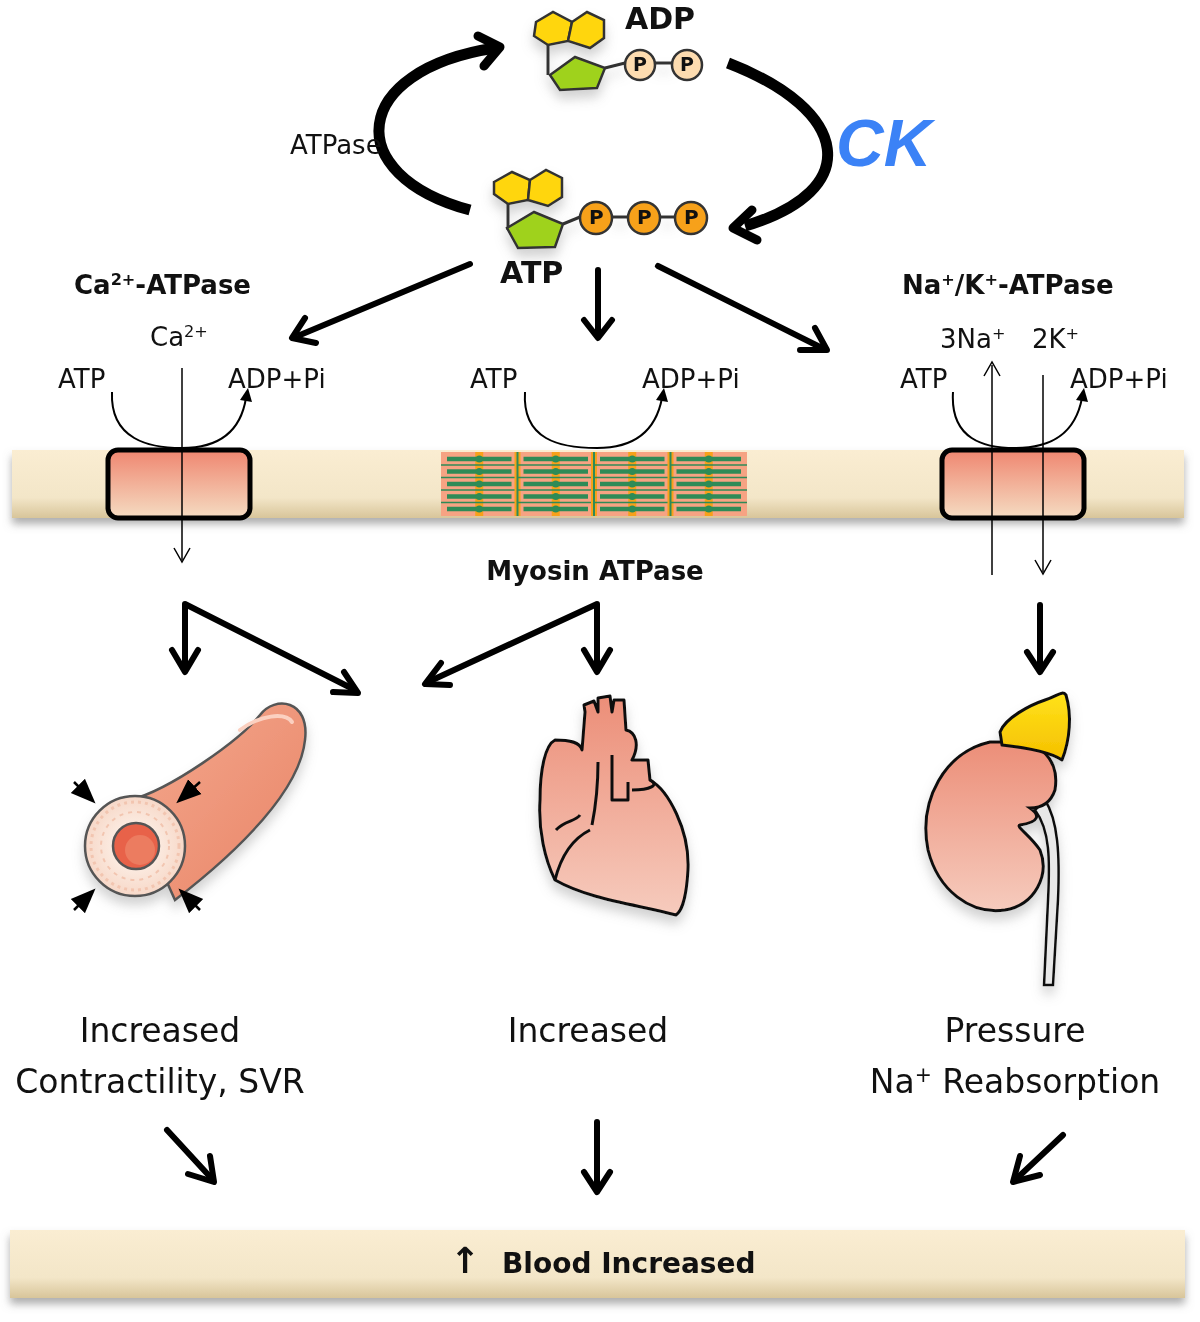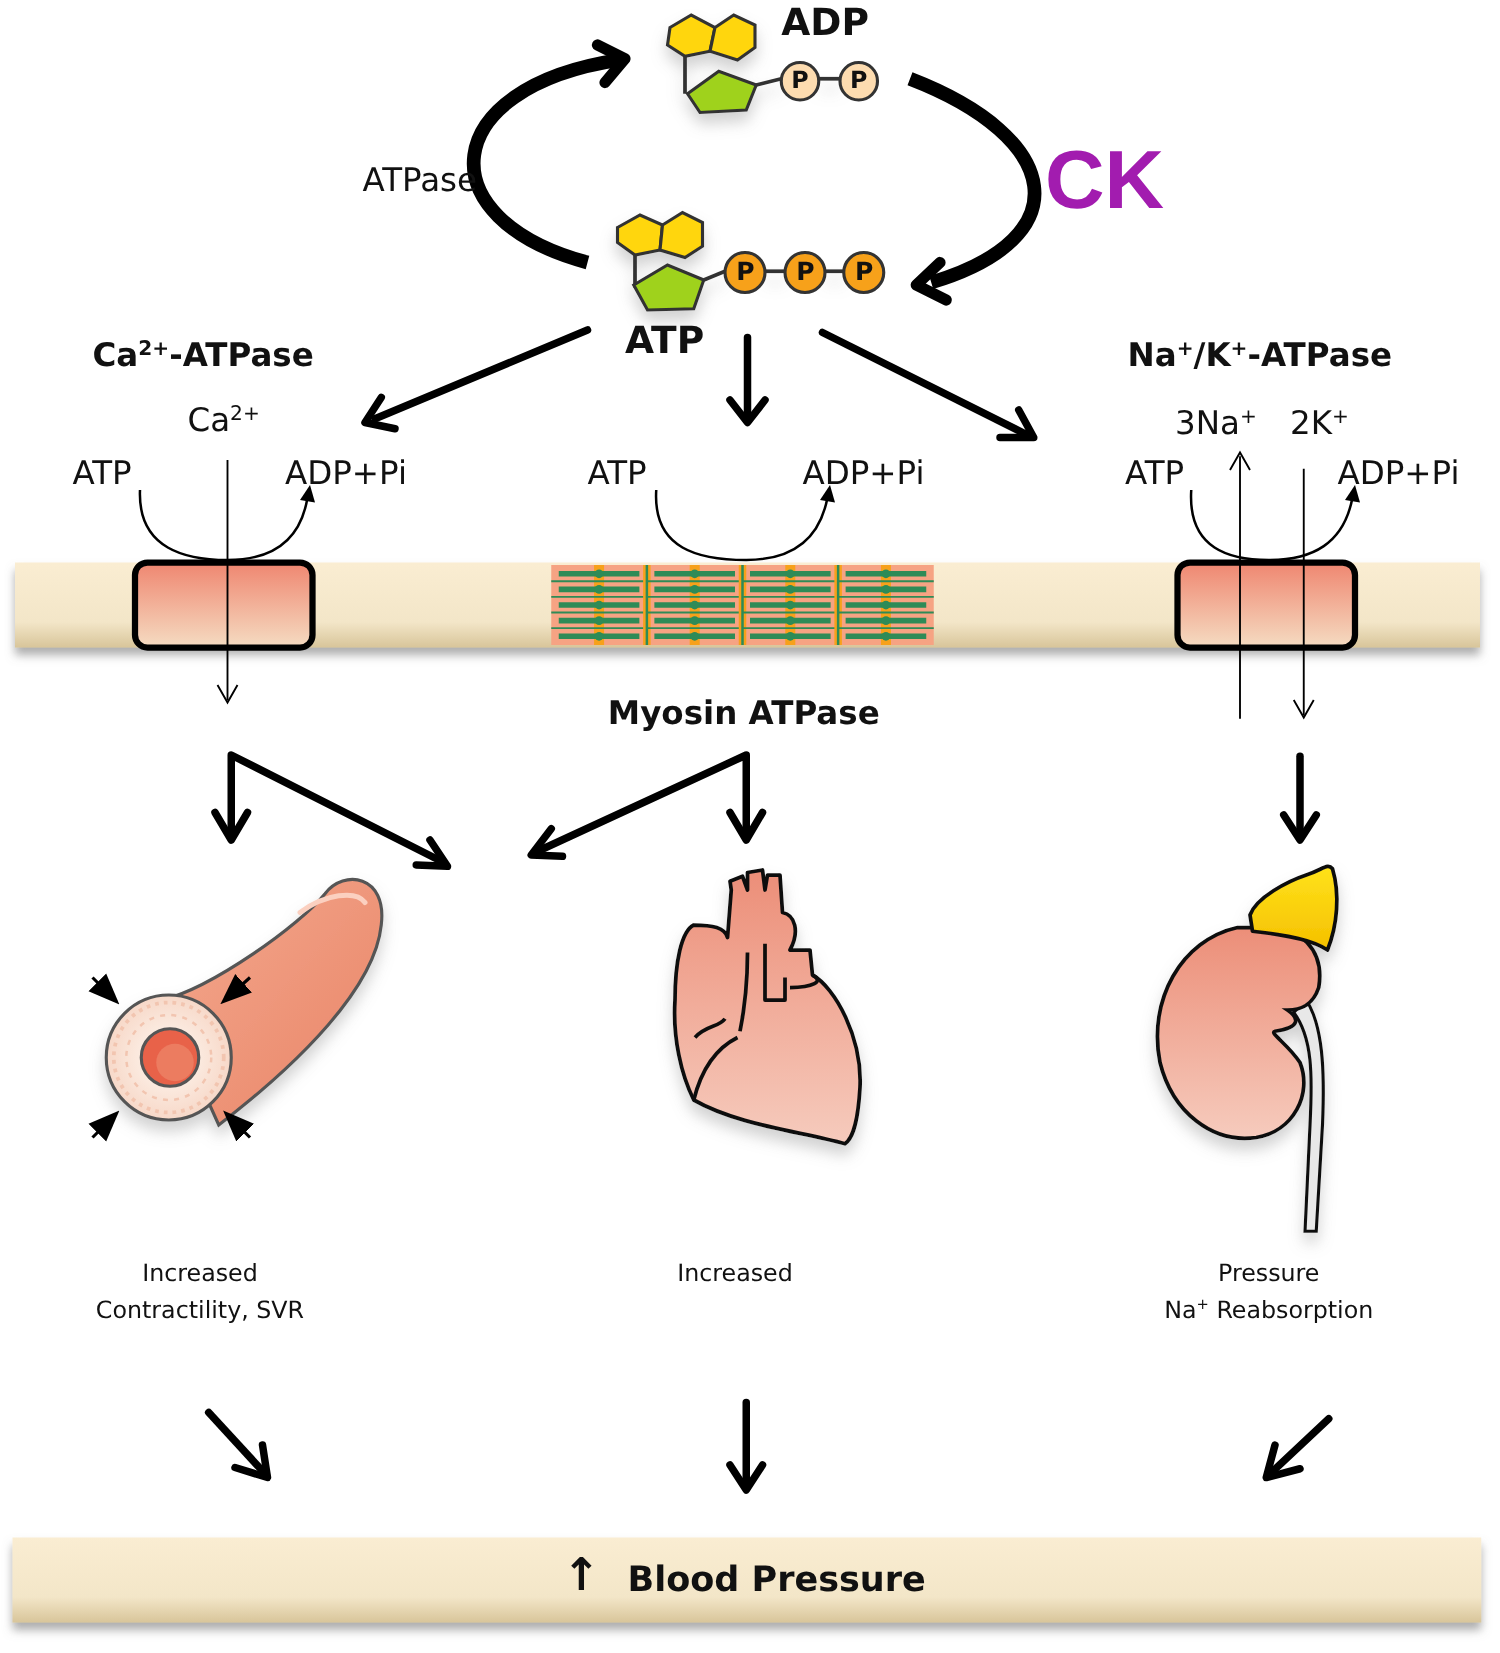--- a/index.html
+++ b/index.html
@@ -3,24 +3,24 @@
 <meta charset="utf-8">
 <style>
   html, body { margin: 0; padding: 0; background: #ffffff; }
   body { width: 1200px; height: 1322px; position: relative; overflow: hidden;
          font-family: "DejaVu Sans", "Liberation Sans", sans-serif; color: #111; }
   svg#diagram { position: absolute; left: 0; top: 0; }
   .lbl { position: absolute; white-space: nowrap; line-height: 1; }
   .bold { font-weight: bold; }
   .t26 { font-size: 26px; }
   .t30 { font-size: 30px; }
-  .ck { font-size: 66px; font-weight: bold; color: #a21caf; font-family: "Liberation Sans", sans-serif; }
+  .ck { font-size: 66px; font-weight: bold; color: #3b82f6; font-family: "Liberation Sans", sans-serif; font-style: italic; }
   .ctr { text-align: center; transform: translateX(-50%); }
   sup { font-size: 0.62em; vertical-align: 0.55em; line-height: 0; }
-  .outcome { font-size: 19px; text-align: center; line-height: 1.55; transform: translateX(-50%); }
+  .outcome { font-size: 33px; text-align: center; line-height: 1.55; transform: translateX(-50%); }
 </style>
 </head>
 <body>
 
 <svg id="diagram" width="1200" height="1322" viewBox="0 0 1200 1322">
   <defs>
     <marker id="ahBig" viewBox="0 0 10 10" refX="7" refY="5" markerWidth="5" markerHeight="5" orient="auto-start-reverse">
       <path d="M1,1 L8,5 L1,9" fill="none" stroke="#000" stroke-width="2" stroke-linejoin="miter"></path>
     </marker>
     <marker id="ahFill" viewBox="0 0 10 10" refX="8" refY="5" markerWidth="4" markerHeight="4" orient="auto">
@@ -289,13 +289,13 @@
 </div>
 <div class="lbl outcome" style="left:588px; top:1005px;">
   <div>Increased</div>
 </div>
 <div class="lbl outcome" style="left:1015px; top:1005px;">
   <div>Pressure</div>
   <div><span>Na</span><sup>+</sup><span> Reabsorption</span></div>
 </div>
 
 <div class="lbl bold" style="left:450px; top:1243px; font-size:36px;">↑</div>
-<div class="lbl bold" style="left:502px; top:1250px; font-size:28px;">Blood Pressure</div>
+<div class="lbl bold" style="left:502px; top:1250px; font-size:28px;">Blood Increased</div>
 
 </body></html>

